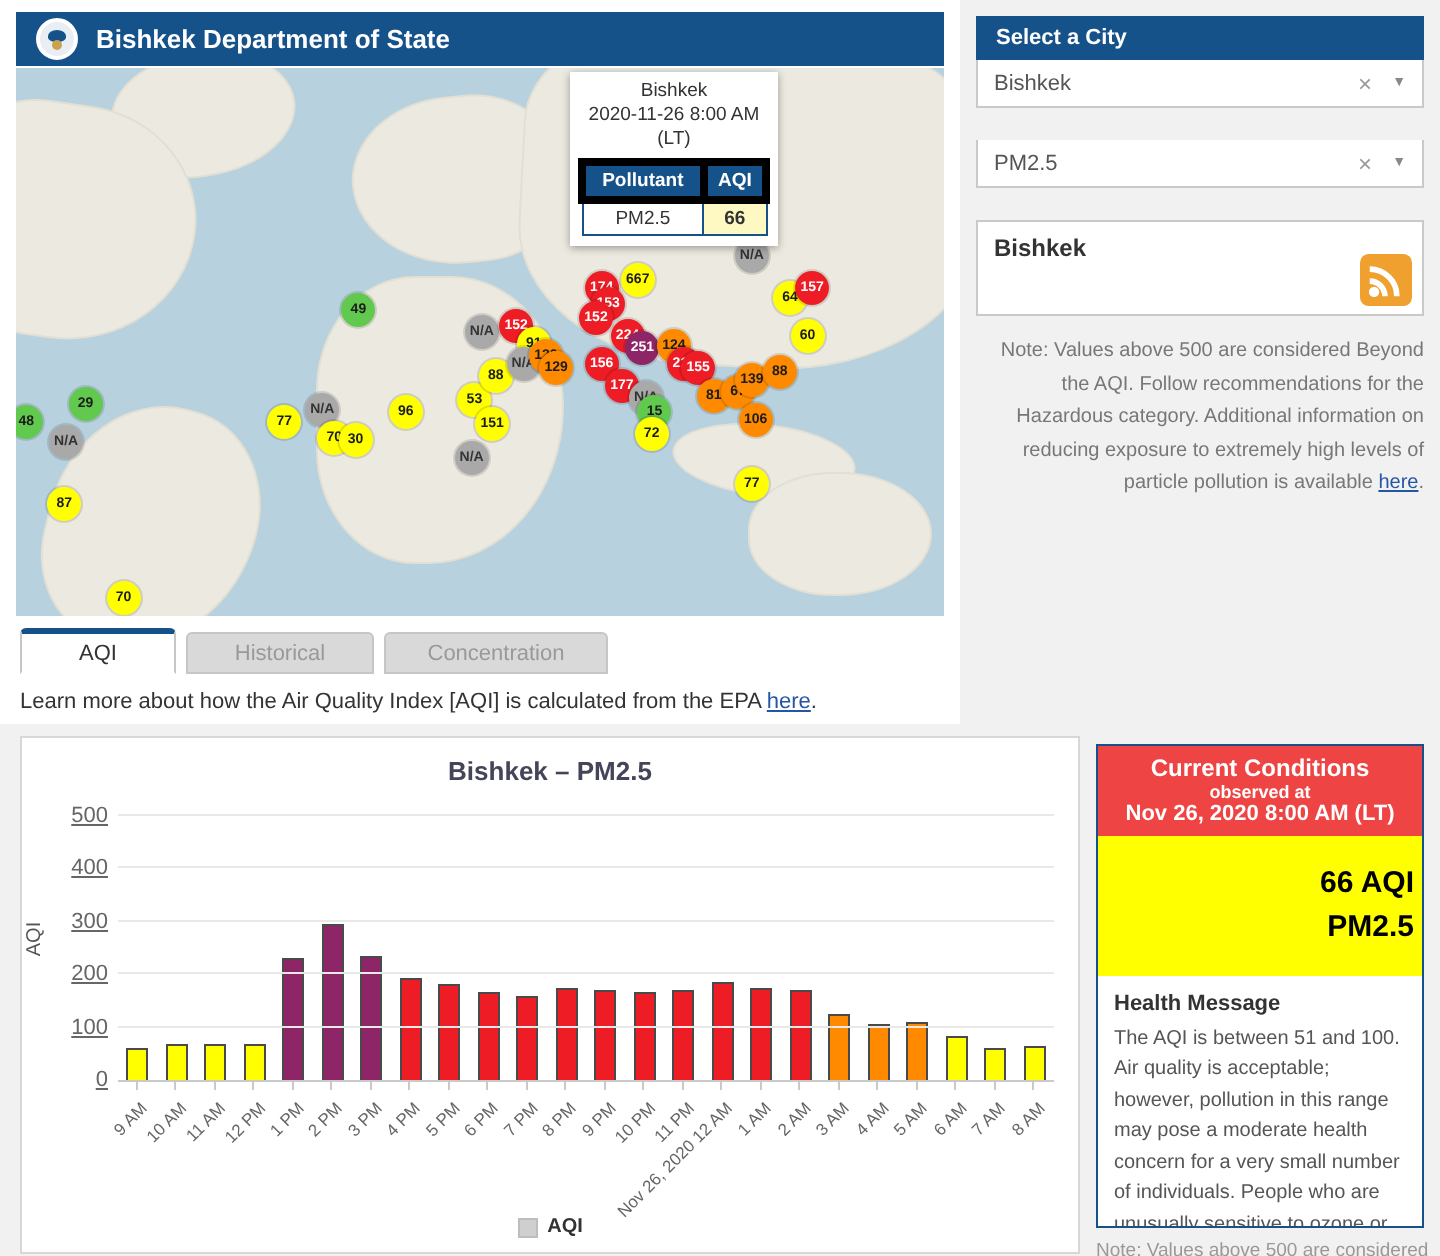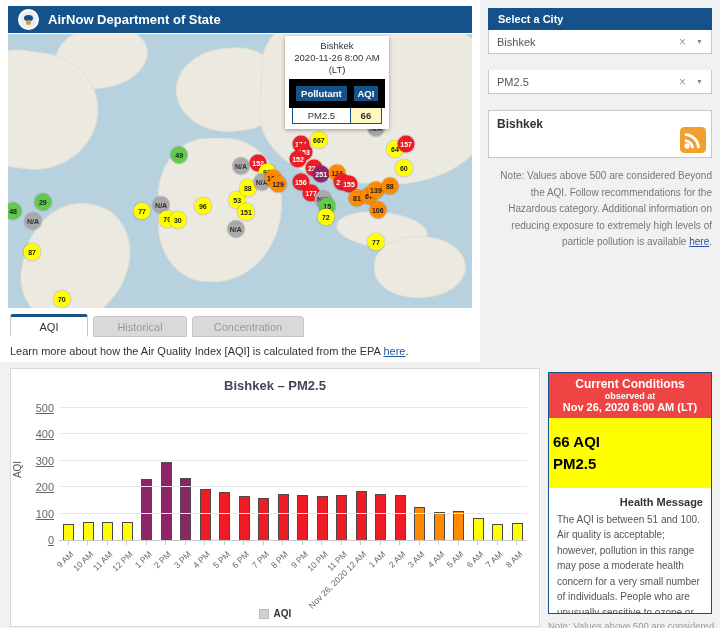--- a/index.html
+++ b/index.html
@@ -28,21 +28,21 @@
     font-size:7px; font-weight:bold; color:#1c1c1c; box-shadow:0 0 0 1px rgba(0,0,0,0.12); }
   .marker.red, .marker.purple { color:#ffffff; }
   .marker.gray { color:#333; }
 
   
   .popup { position:absolute; left:277px; top:2px; width:104px; background:#ffffff;
     box-shadow:0 1px 4px rgba(0,0,0,0.35); padding:4px 4px 5px 4px; text-align:center;
     font-size:9.5px; color:#333; z-index:50; }
   .popup .pline { line-height:1.25; }
   .popup table { width:100%; border-collapse:collapse; margin-top:3px; }
-  .popup th { background:#15528a; color:#fff; font-size:9.5px; padding:2px 2px; border:7px solid #000000; }
+  .popup th { background:#15528a; color:#fff; font-size:9.5px; padding:2px 2px; border:4px solid #000000; }
   .popup td { border:1px solid #15528a; font-size:9.5px; padding:2px 2px; }
   .popup td.aqi-val { background:#fef9c3; font-weight:bold; }
 
   
   .tabs { position:absolute; left:10px; top:316px; display:flex; align-items:flex-end; height:21px; }
   .tab { font-size:11px; padding:4px 0 3px 0; width:78px; text-align:center;
     background:#d9d9d9; color:#999; border:1px solid #c6c6c6; border-radius:3px 3px 0 0;
     margin-right:5px; cursor:pointer; }
   .tab.wide { width:112px; }
   .tab.mid { width:94px; }
@@ -91,37 +91,37 @@
   .feed-city { font-size:12px; font-weight:bold; color:#333; }
   .rss { position:absolute; right:5px; bottom:4px; width:26px; height:26px; cursor:pointer; }
   .note { font-size:10px; color:#777; line-height:1.65;text-align:right; }
 
   .current-panel { position:absolute; left:548px; top:372px; width:164px; height:242px;
     border:1px solid #15528a; background:#fff; overflow:hidden; }
   .cc-head { background:#ef4444; color:#fff; text-align:center; padding:4px 2px 5px 2px; }
   .cc-title { font-size:12px; font-weight:bold; }
   .cc-sub { font-size:9px; font-weight:bold; }
   .cc-date { font-size:11px; font-weight:bold; }
-  .cc-aqi { background:#ffff00; text-align:left; padding:13px 4px; color:#000; }
+  .cc-aqi { background:#ffff00; text-align:right; padding:13px 4px; color:#000; }
   .cc-aqi div { font-size:15px; font-weight:bold; line-height:1.45; }
   .cc-health { padding:6px 8px; }
-  .cc-health-title { text-align:right; font-size:11px; font-weight:bold; color:#333; margin:2px 0 4px 0; }
+  .cc-health-title { text-align:left; font-size:11px; font-weight:bold; color:#333; margin:2px 0 4px 0; }
   .cc-health-text { font-size:10px; color:#555; line-height:1.55; }
   .cc-note { position:absolute; left:548px; top:620px; width:166px; font-size:9.5px; color:#999;
     white-space:nowrap; overflow:hidden; }
 </style>
 </head>
 <body>
 
 <div class="page">
   <div class="left-bg"></div>
 
   <div class="app-header">
     <div class="seal"></div>
-    <span class="app-title">AirNow Department of State</span>
+    <span class="app-title">Bishkek Department of State</span>
   </div>
 
   <div class="map" id="map">
     <div class="land" style="left:48px;top:-8px;width:92px;height:62px;border-radius:45% 55% 50% 50%;transform:rotate(-12deg);"></div>
     <div class="land" style="left:-36px;top:18px;width:126px;height:118px;border-radius:40% 55% 60% 45%;transform:rotate(8deg);"></div>
     <div class="land" style="left:16px;top:168px;width:104px;height:122px;border-radius:55% 45% 60% 40%;transform:rotate(14deg);"></div>
     <div class="land" style="left:168px;top:14px;width:104px;height:84px;border-radius:50% 45% 40% 55%;transform:rotate(-6deg);"></div>
     <div class="land" style="left:150px;top:104px;width:124px;height:144px;border-radius:42% 48% 58% 42%;"></div>
     <div class="land" style="left:252px;top:-18px;width:232px;height:168px;border-radius:30% 35% 45% 40%;transform:rotate(3deg);"></div>
     <div class="land" style="left:328px;top:178px;width:92px;height:36px;border-radius:50%;transform:rotate(6deg);"></div>

